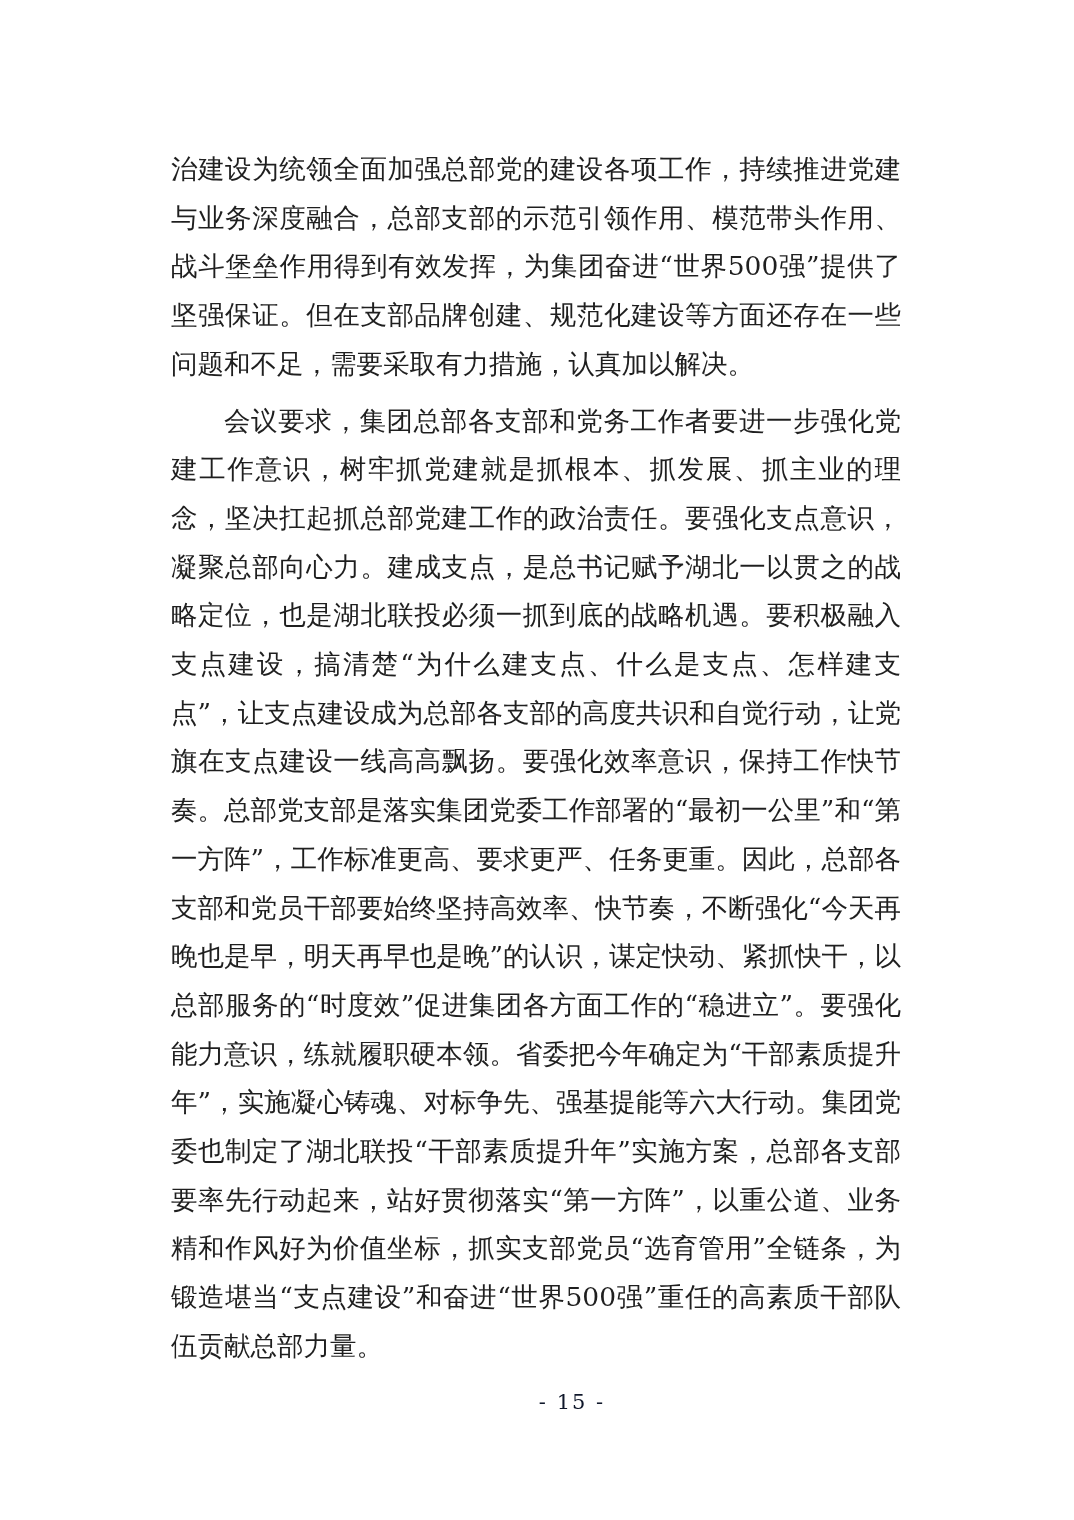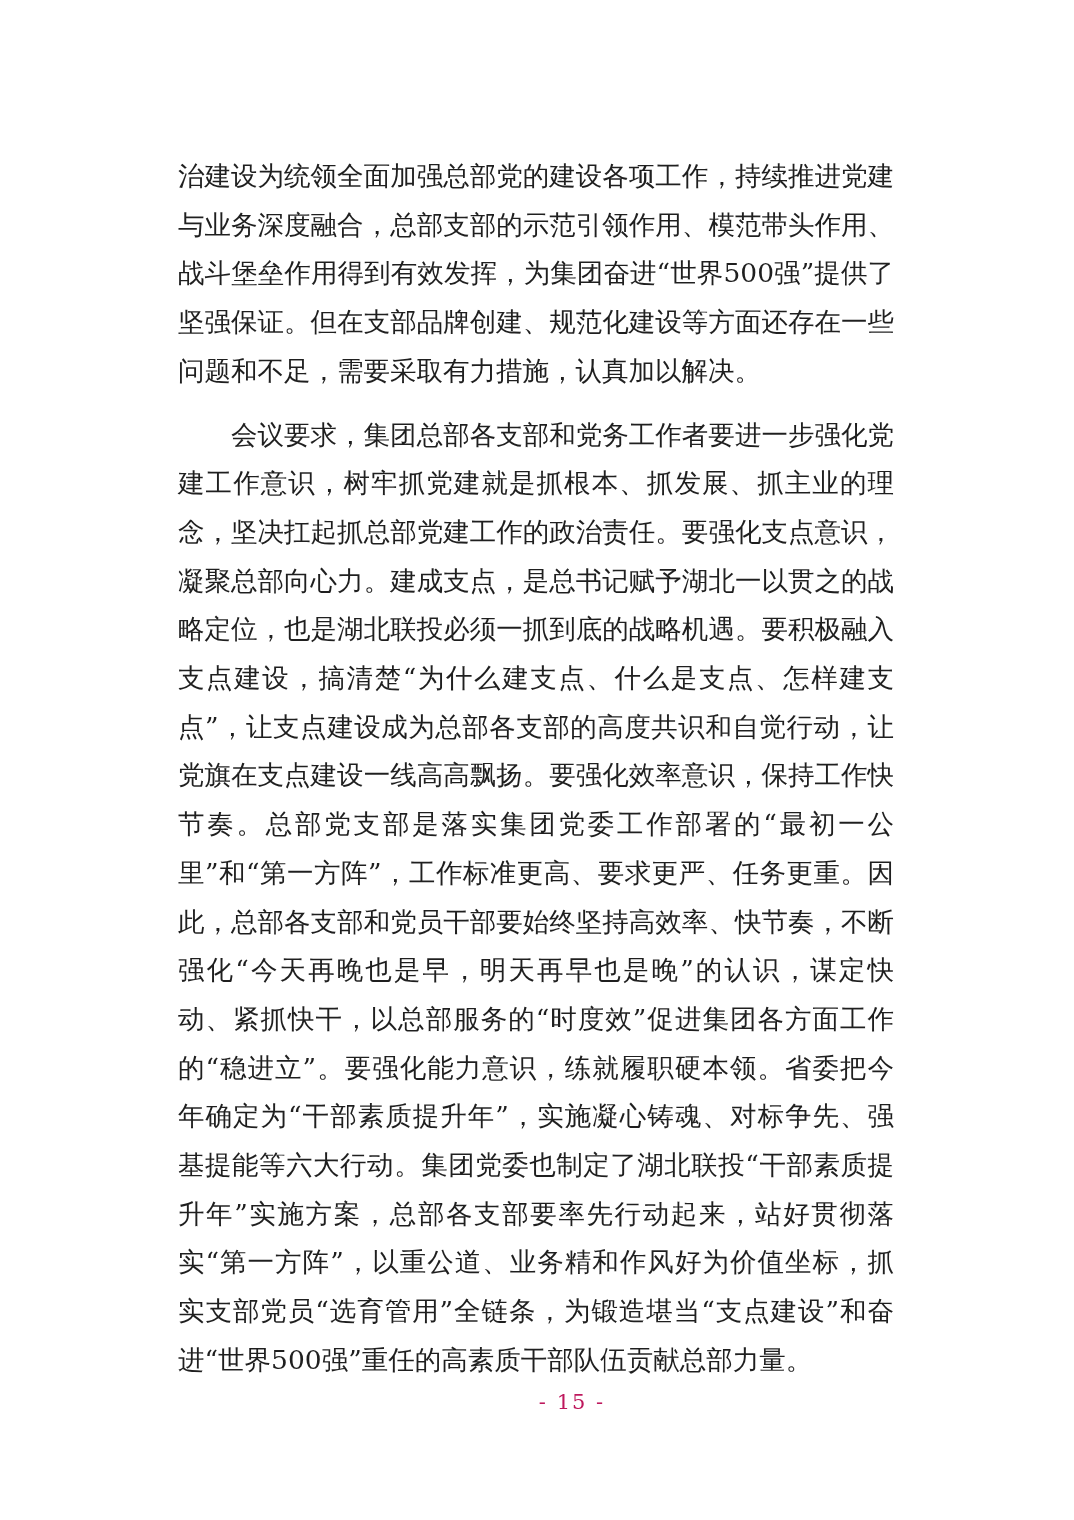--- a/index.html
+++ b/index.html
@@ -21,39 +21,39 @@
     left: 163px;
     top: 137px;
     width: 746px;
     font-size: 26.5px;
     line-height: 48.7px;
     text-align: justify;
     text-justify: inter-ideograph;
     word-break: break-all;
   }
   .para {
-    margin: 15px;
+    margin: 8px;
     padding: 0;
     text-indent: 2em;
   }
   .para.no-indent {
     text-indent: 0;
   }
   .footer {
     position: absolute;
     left: 0;
     right: 0;
     top: 1390px;
     text-align: center;
     transform: translateX(35px);
   }
   .page-number {
     font-size: 21px;
     letter-spacing: 2px;
-    color: #be185d;
+    color: #0f172a;
     white-space: pre;
   }
 </style>
 </head>
 <body>
 
 <div class="page">
   <div class="content">
     <p class="para no-indent">治建设为统领全面加强总部党的建设各项工作，持续推进党建与业务深度融合，总部支部的示范引领作用、模范带头作用、战斗堡垒作用得到有效发挥，为集团奋进“世界500强”提供了坚强保证。但在支部品牌创建、规范化建设等方面还存在一些问题和不足，需要采取有力措施，认真加以解决。</p>
     <p class="para">会议要求，集团总部各支部和党务工作者要进一步强化党建工作意识，树牢抓党建就是抓根本、抓发展、抓主业的理念，坚决扛起抓总部党建工作的政治责任。要强化支点意识，凝聚总部向心力。建成支点，是总书记赋予湖北一以贯之的战略定位，也是湖北联投必须一抓到底的战略机遇。要积极融入支点建设，搞清楚“为什么建支点、什么是支点、怎样建支点”，让支点建设成为总部各支部的高度共识和自觉行动，让党旗在支点建设一线高高飘扬。要强化效率意识，保持工作快节奏。总部党支部是落实集团党委工作部署的“最初一公里”和“第一方阵”，工作标准更高、要求更严、任务更重。因此，总部各支部和党员干部要始终坚持高效率、快节奏，不断强化“今天再晚也是早，明天再早也是晚”的认识，谋定快动、紧抓快干，以总部服务的“时度效”促进集团各方面工作的“稳进立”。要强化能力意识，练就履职硬本领。省委把今年确定为“干部素质提升年”，实施凝心铸魂、对标争先、强基提能等六大行动。集团党委也制定了湖北联投“干部素质提升年”实施方案，总部各支部要率先行动起来，站好贯彻落实“第一方阵”，以重公道、业务精和作风好为价值坐标，抓实支部党员“选育管用”全链条，为锻造堪当“支点建设”和奋进“世界500强”重任的高素质干部队伍贡献总部力量。</p>

